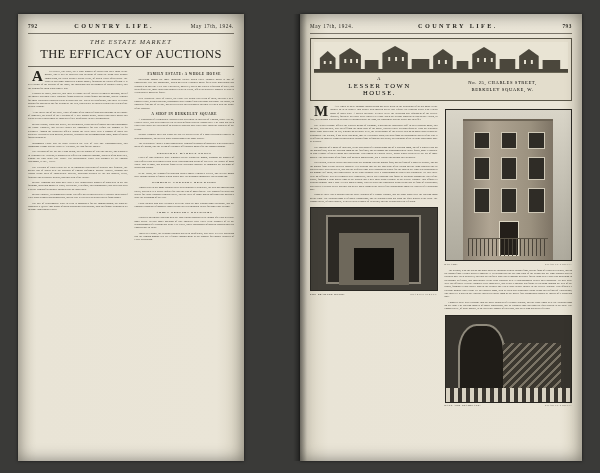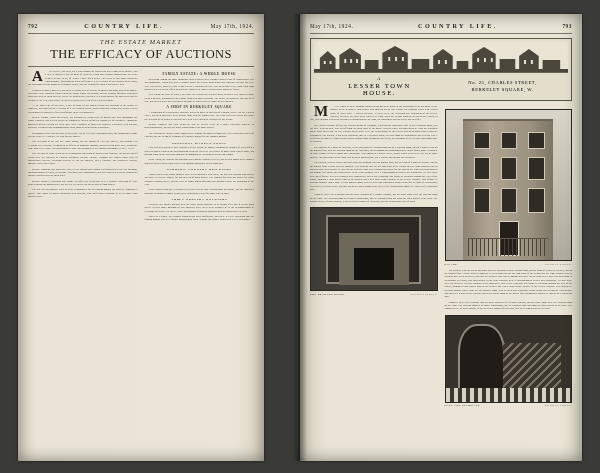--- a/index.html
+++ b/index.html
@@ -12,21 +12,21 @@
     position:absolute;left:0;top:0;width:600px;height:473px;
     background:#3a3a38;
   }
   
   .page{
     position:absolute;top:14px;height:447px;
     background:#e7e2d4;
     box-shadow:0 0 3px rgba(0,0,0,.6);
   }
   .page.left{left:18px;width:226px;
-    background:linear-gradient(to right,#ded8c7 0%,#e9e4d6 8%,#eae5d7 88%,#d8d2c0 100%);padding-left:20px;}
+    background:linear-gradient(to right,#ded8c7 0%,#e9e4d6 8%,#eae5d7 88%,#d8d2c0 100%);}
   .page.right{left:300px;width:282px;
     background:linear-gradient(to right,#d7d1bf 0%,#e9e4d6 10%,#eae5d7 92%,#ddd7c5 100%);}
   .gutter{
     position:absolute;left:293px;top:14px;width:14px;height:447px;
     background:linear-gradient(to right,rgba(0,0,0,.0),rgba(0,0,0,.35),rgba(0,0,0,.0));
   }
 
   .inner{position:absolute;left:10px;right:10px;top:8px;bottom:8px;}
 
   

